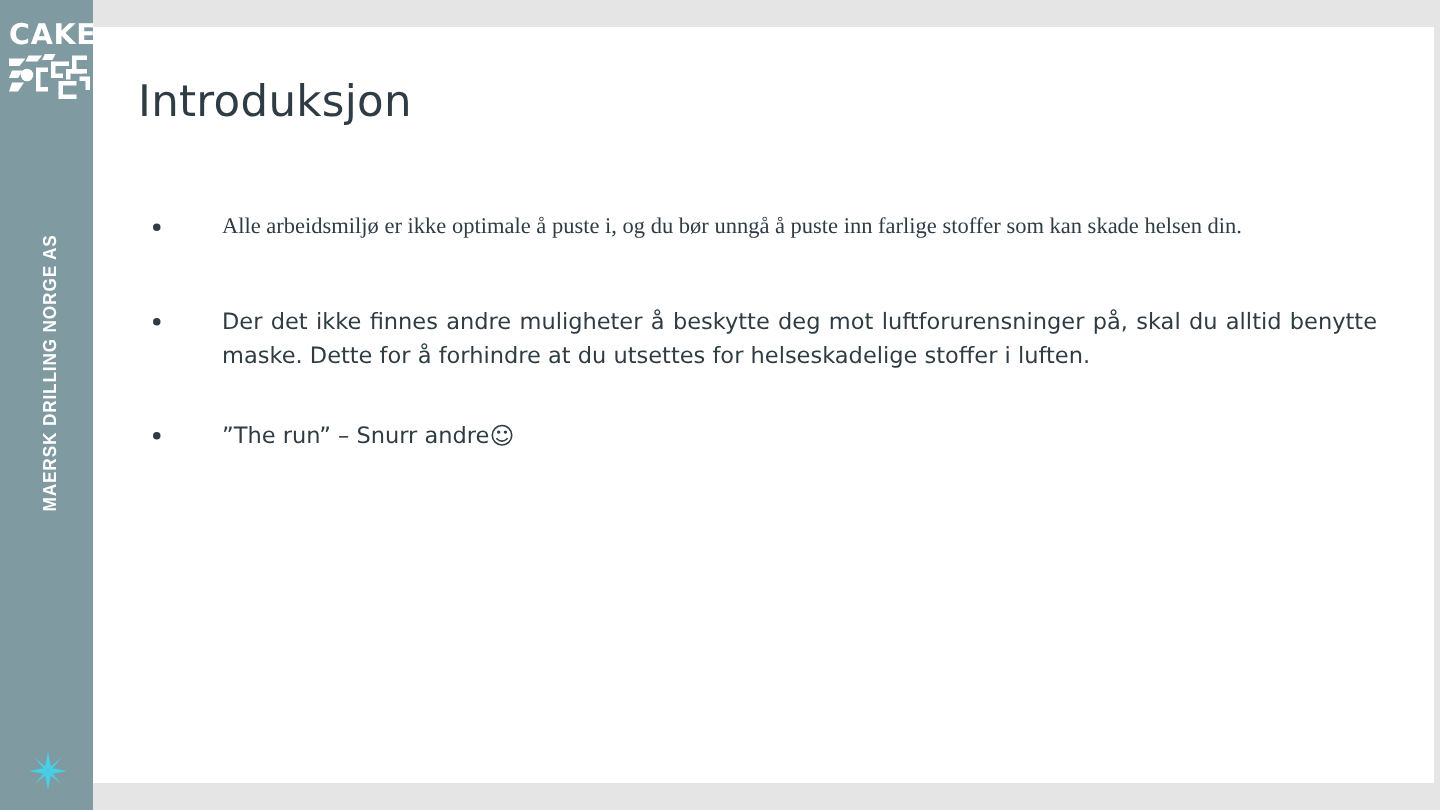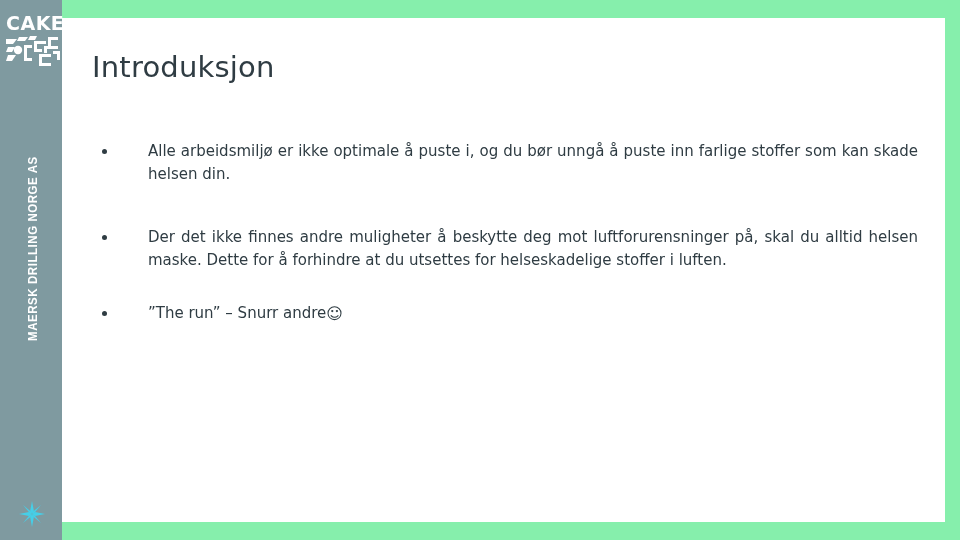--- a/index.html
+++ b/index.html
@@ -11,21 +11,21 @@
     height: 540px;
     overflow: hidden;
     font-family: "DejaVu Sans", sans-serif;
     background: #ffffff;
   }
 
   .slide {
     position: relative;
     width: 960px;
     height: 540px;
-    background: #86efac;
+    background: #e5e5e5;
     overflow: hidden;
   }
 
   
   .rail {
     position: absolute;
     left: 0;
     top: 0;
     width: 62px;
     height: 540px;
@@ -89,20 +89,21 @@
   }
 
   
   .panel {
     position: absolute;
     left: 62px;
     top: 18px;
     width: 883px;
     height: 504px;
     background: #ffffff;
+    padding-left: 11px;
   }
 
   .title {
     position: absolute;
     left: 30px;
     top: 32px;
     font-family: "DejaVu Sans", sans-serif;
     font-size: 29px;
     font-weight: normal;
     color: #2f3c43;
@@ -132,21 +133,21 @@
   .bullet .dot {
     position: absolute;
     left: 12px;
     top: 9px;
     width: 5px;
     height: 5px;
     border-radius: 50%;
     background: #2f3c43;
   }
 
-  .bullet.b1 { width: 770px; }
+  .bullet.b1 { width: 770px; font-family: Liberation Serif, serif; }
   .bullet.b2 { width: 770px; }
   .bullet.b3 { width: 770px; text-align: left; }
 
   .bullet.b1 { margin-bottom: 40px; }
   .bullet.b2 { margin-bottom: 30px; }
 
   .smiley {
     font-family: "DejaVu Sans", sans-serif;
     font-size: 16px;
     vertical-align: -1px;
@@ -207,21 +208,21 @@
 
     <div class="bullets">
 
       <div class="bullet b1">
         <span class="dot"></span>
         <span>Alle arbeidsmiljø er ikke optimale å puste i, og du bør unngå å puste inn farlige stoffer som kan skade helsen din.</span>
       </div>
 
       <div class="bullet b2">
         <span class="dot"></span>
-        <span>Der det ikke finnes andre muligheter å beskytte deg mot luftforurensninger på, skal du alltid helsen maske. Dette for å forhindre at du utsettes for helseskadelige stoffer i luften.</span>
+        <span>Der det ikke finnes andre muligheter å beskytte deg mot luftforurensninger på, skal du alltid benytte maske. Dette for å forhindre at du utsettes for helseskadelige stoffer i luften.</span>
       </div>
 
       <div class="bullet b3">
         <span class="dot"></span>
         <span>”The run” – Snurr andre</span><span class="smiley">☺</span>
       </div>
 
     </div>
   </div>
 </div>

